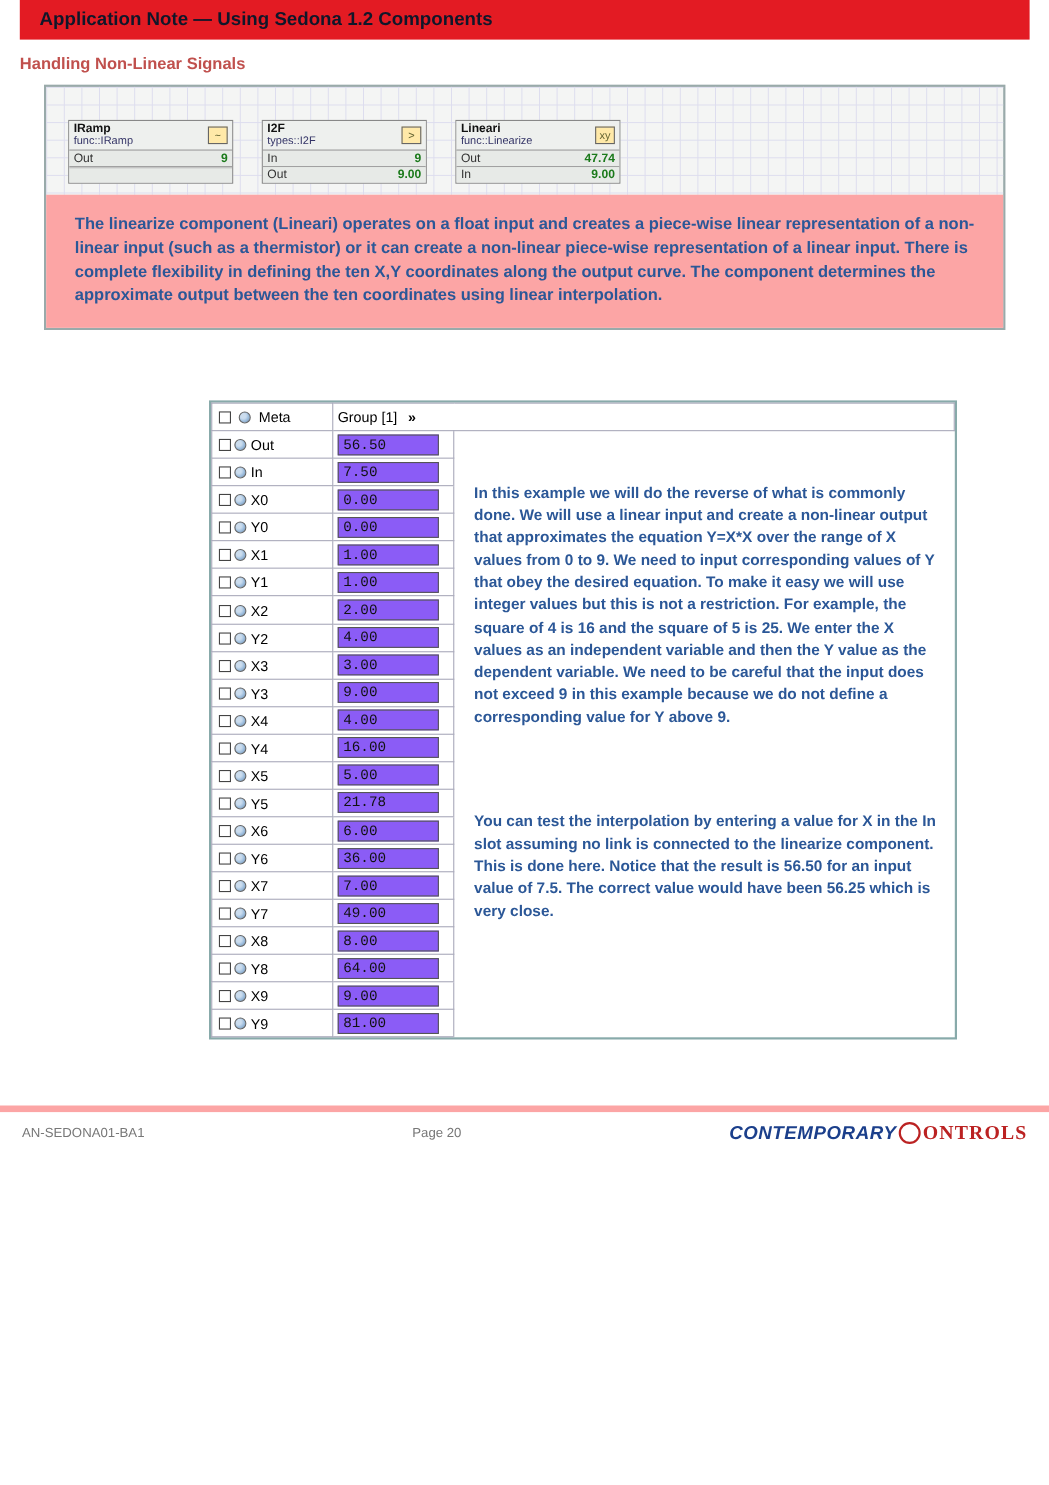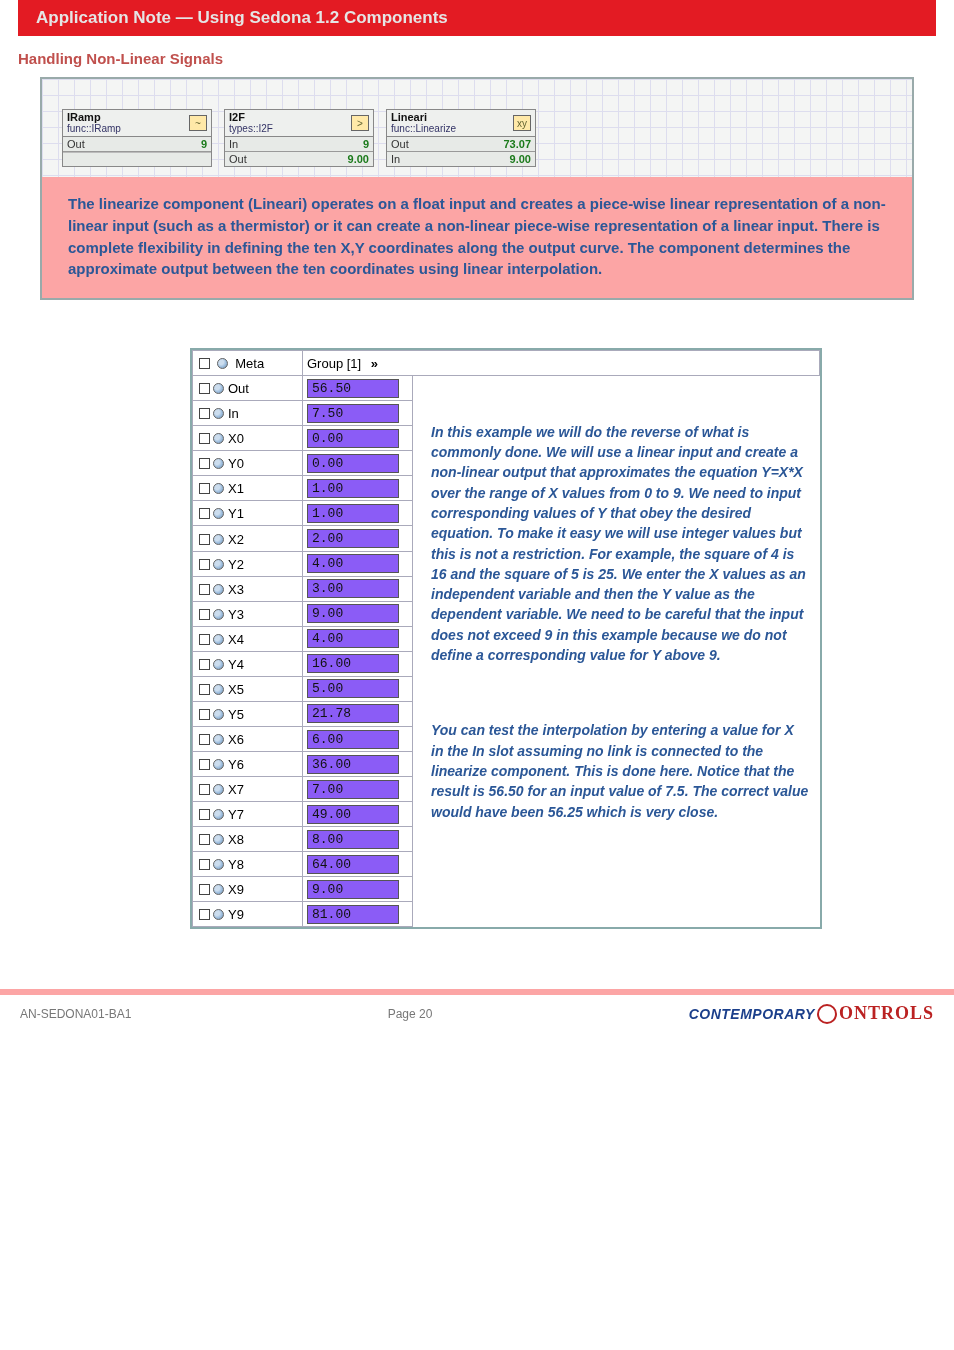--- a/index.html
+++ b/index.html
@@ -5,21 +5,21 @@
   * { box-sizing: border-box; }
   body {
     margin: 0;
     padding: 0;
     font-family: Arial, Helvetica, sans-serif;
     background: #fff;
     width: 954px;
   }
   .red-banner {
     background: #e31b23;
-    color: #e5e5e5;
+    color: #0f172a;
     font-weight: bold;
     padding: 8px 18px;
     font-size: 17px;
     margin: 0 18px;
   }
   .sub-heading {
     color: #c0504d;
     font-weight: bold;
     font-size: 15px;
     margin: 14px 0 10px 18px;
@@ -34,21 +34,21 @@
   .grid-area {
     background-image:
       linear-gradient(to right, #dde 1px, transparent 1px),
       linear-gradient(to bottom, #dde 1px, transparent 1px);
     background-size: 16px 16px;
     padding: 30px 20px 10px 20px;
   }
   .wire-row {
     display: flex;
     align-items: flex-end;
-    gap: 12px;
+    gap: 26px;
     position: relative;
   }
   .block {
     border: 1px solid #888;
     background: #eef0ee;
     font-size: 11px;
     width: 150px;
   }
   .block-hdr {
     display: flex;
@@ -81,23 +81,23 @@
   .diagram-text {
     background: #fca5a5;
     color: #2b5797;
     font-size: 15px;
     font-weight: bold;
     line-height: 1.45;
     padding: 16px 20px 18px 26px;
   }
 
   .sheet-wrap {
-    margin: 48px 0 0 190px;
+    margin: 64px 0 0 190px;
     border: 2px solid #8aa;
-    width: 632px;
+    width: 680px;
   }
   .sheet-table { width: 100%; border-collapse: collapse; }
   .sheet-table td {
     border: 1px solid #aab;
     font-size: 13px;
     vertical-align: middle;
   }
   .sheet-table tr td:first-child {
     width: 110px;
     padding: 4px 6px;
@@ -143,21 +143,20 @@
     color: #111;
   }
   .group-cell { font-size: 13px; }
   .chevrons { font-weight: bold; letter-spacing: -2px; margin-left: 6px; }
 
   .explain {
     color: #2b5797;
     font-weight: bold;
     font-size: 14px;
     line-height: 1.45;
-    font-style: italic;
   }
   .para-body {
     position: absolute;
     left: 18px; right: 10px;
   }
   #para1 { top: -4px; }
   #para2 { top: -6px; }
 
   .footer {
     margin-top: 60px;
@@ -166,21 +165,21 @@
     justify-content: space-between;
     align-items: center;
     padding: 8px 20px 14px 20px;
     font-size: 12px;
     color: #777;
   }
   .brand {
     display: flex; align-items: center; gap: 2px;
     font-family: Arial, sans-serif;
   }
-  .brand-a { color: #1b3f8b; font-weight: bold; font-style: italic; font-size: 14px; letter-spacing: 0.5px; }
+  .brand-a { color: #1b3f8b; font-weight: bold; font-style: italic; font-size: 17px; letter-spacing: 0.5px; }
   .brand-o { position: relative; width: 20px; height: 20px; }
   .brand-o::before {
     content: "";
     position: absolute; inset: 0;
     border: 2px solid #b22; border-radius: 50%;
   }
   .brand-b { color: #b22; font-weight: bold; font-size: 18px; letter-spacing: 1px; font-family: Liberation Serif, serif; }
 </style>
 </head>
 <body>
@@ -231,21 +230,21 @@
       <div class="block">
         <div class="block-hdr">
           <div class="titles">
             <div class="t1">Lineari</div>
             <div class="t2">func::Linearize</div>
           </div>
           <span class="block-icon">xy</span>
         </div>
         <div class="block-row">
           <span class="pin-label">Out</span>
-          <span class="pin-val">73.07</span>
+          <span class="pin-val">47.74</span>
         </div>
         <div class="block-row">
           <span class="pin-label">In</span>
           <span class="pin-val">9.00</span>
         </div>
       </div>
     </div>
   </div>
   <div class="diagram-text">The linearize component (Lineari) operates on a float input and creates a piece-wise linear representation of a non-linear input (such as a thermistor) or it can create a non-linear piece-wise representation of a linear input.  There is complete flexibility in defining the ten X,Y coordinates along the output curve.  The component determines the approximate output between the ten coordinates using linear interpolation.</div>
 </div>

